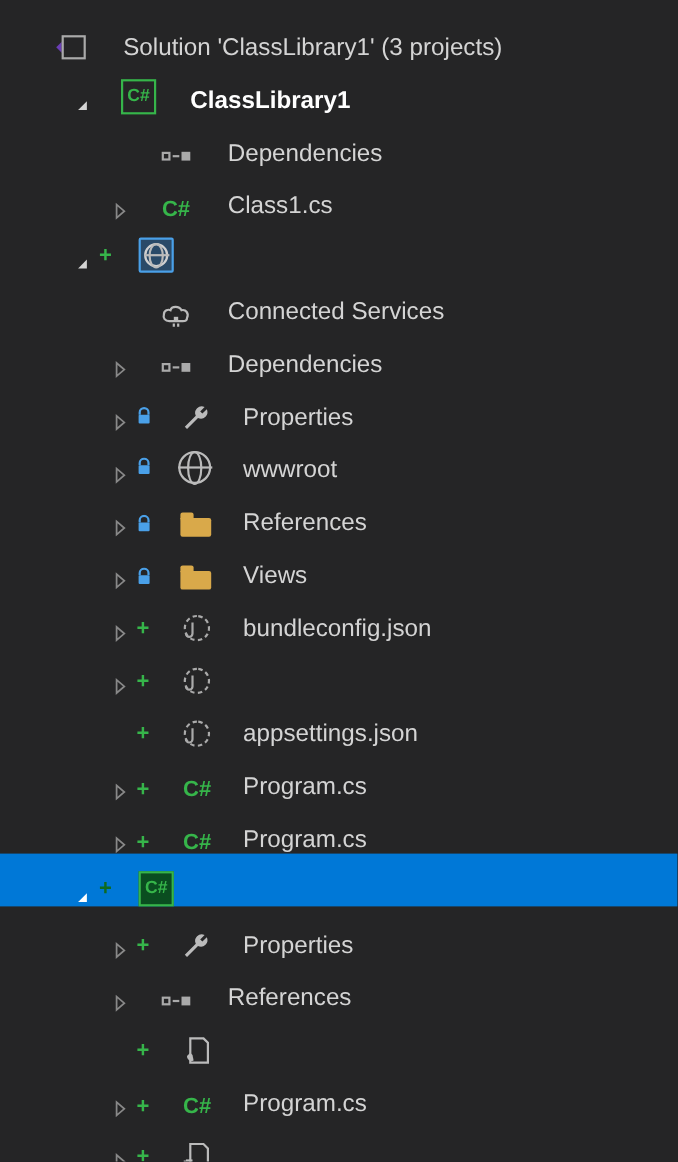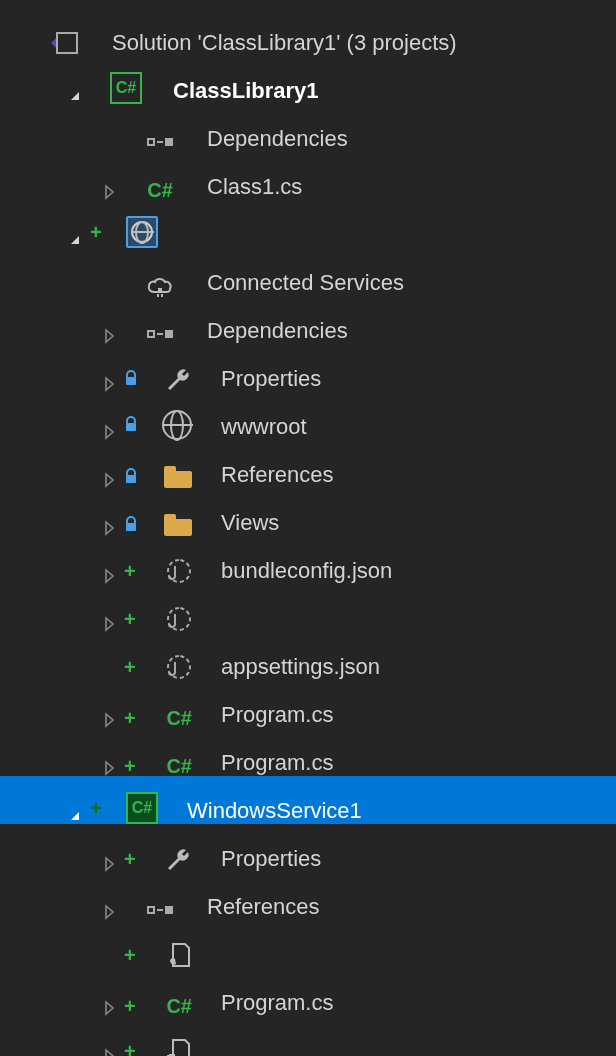--- a/index.html
+++ b/index.html
@@ -426,21 +426,20 @@
     <svg viewBox="0 0 16 16">
         <path d="M4 12 L12 12 L12 4 Z"></path>
       </svg>
   </span>
   <span class="iconbox-wide">
     <span class="plus-ov" style="color:#0f6b1f;">+</span>
     <span class="csproj" style="background:#0a4d20;">
         <span>C#</span>
       </span>
   </span>
-  <span class="label">WindowsService1</span>
 </div>
 
 <div class="row">
   <span class="ind w2"></span>
   <span class="arrow arrow-closed">
     <svg viewBox="0 0 16 16">
         <path d="M5 2 L12 8 L5 14 Z"></path>
       </svg>
   </span>
   <span class="iconbox-wide">

